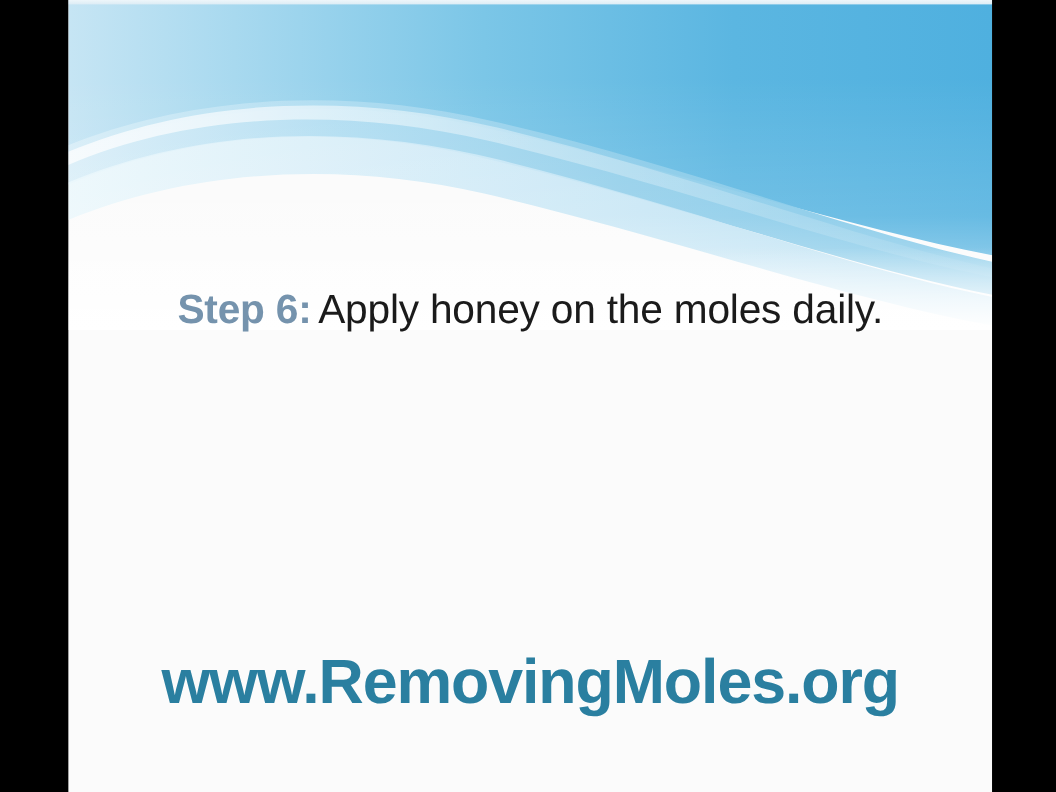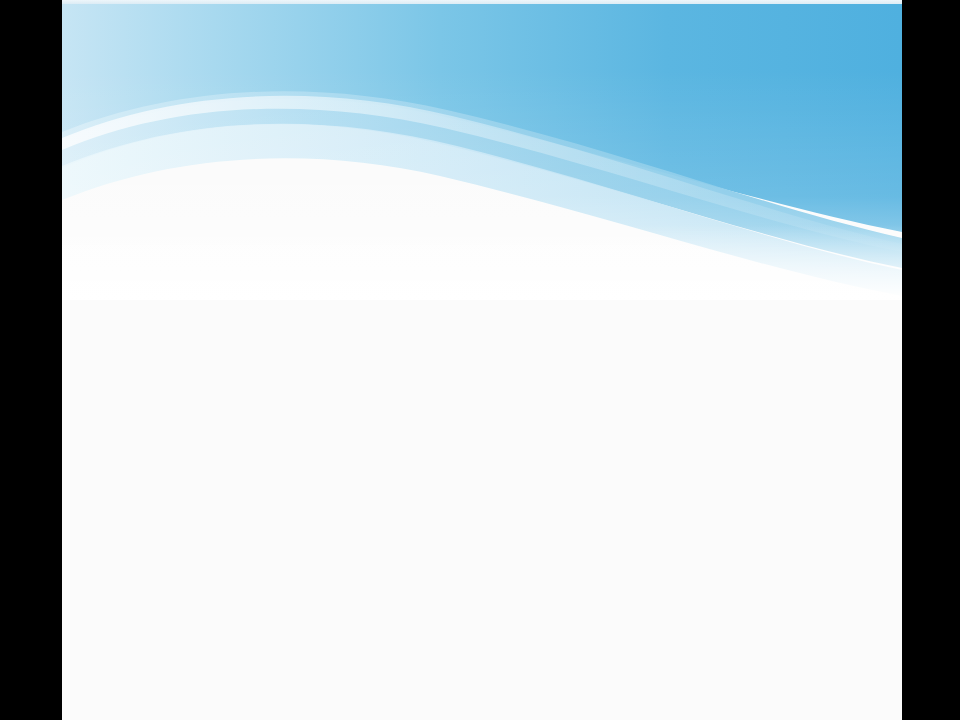--- a/index.html
+++ b/index.html
@@ -175,16 +175,20 @@
                  C700,270 548,216 378,176 C248,146 112,154 0,200 Z" fill="url(#gBand3)" opacity="0.9"></path>
 
         <path d="M0,138 C110,92 248,82 390,116 C565,158 706,214 840,244 L840,252
                  C700,224 552,168 382,128 C244,96 108,104 0,150 Z" fill="url(#gSheen)"></path>
 
         <rect x="0" y="70" width="840" height="230" fill="url(#gFadeV)" opacity="0.55"></rect>
         <rect x="0" y="225" width="840" height="75" fill="url(#gBottomWash)"></rect>
       </svg>
     </div>
 
+    <div class="step-line">
+      <span class="step-label">Step 6:</span><span class="step-text">Apply honey on the moles daily.</span>
+    </div>
 
+    <div class="site-url">www.RemovingMoles.org</div>
 
   </div>
 </div>
 
 </body></html>

